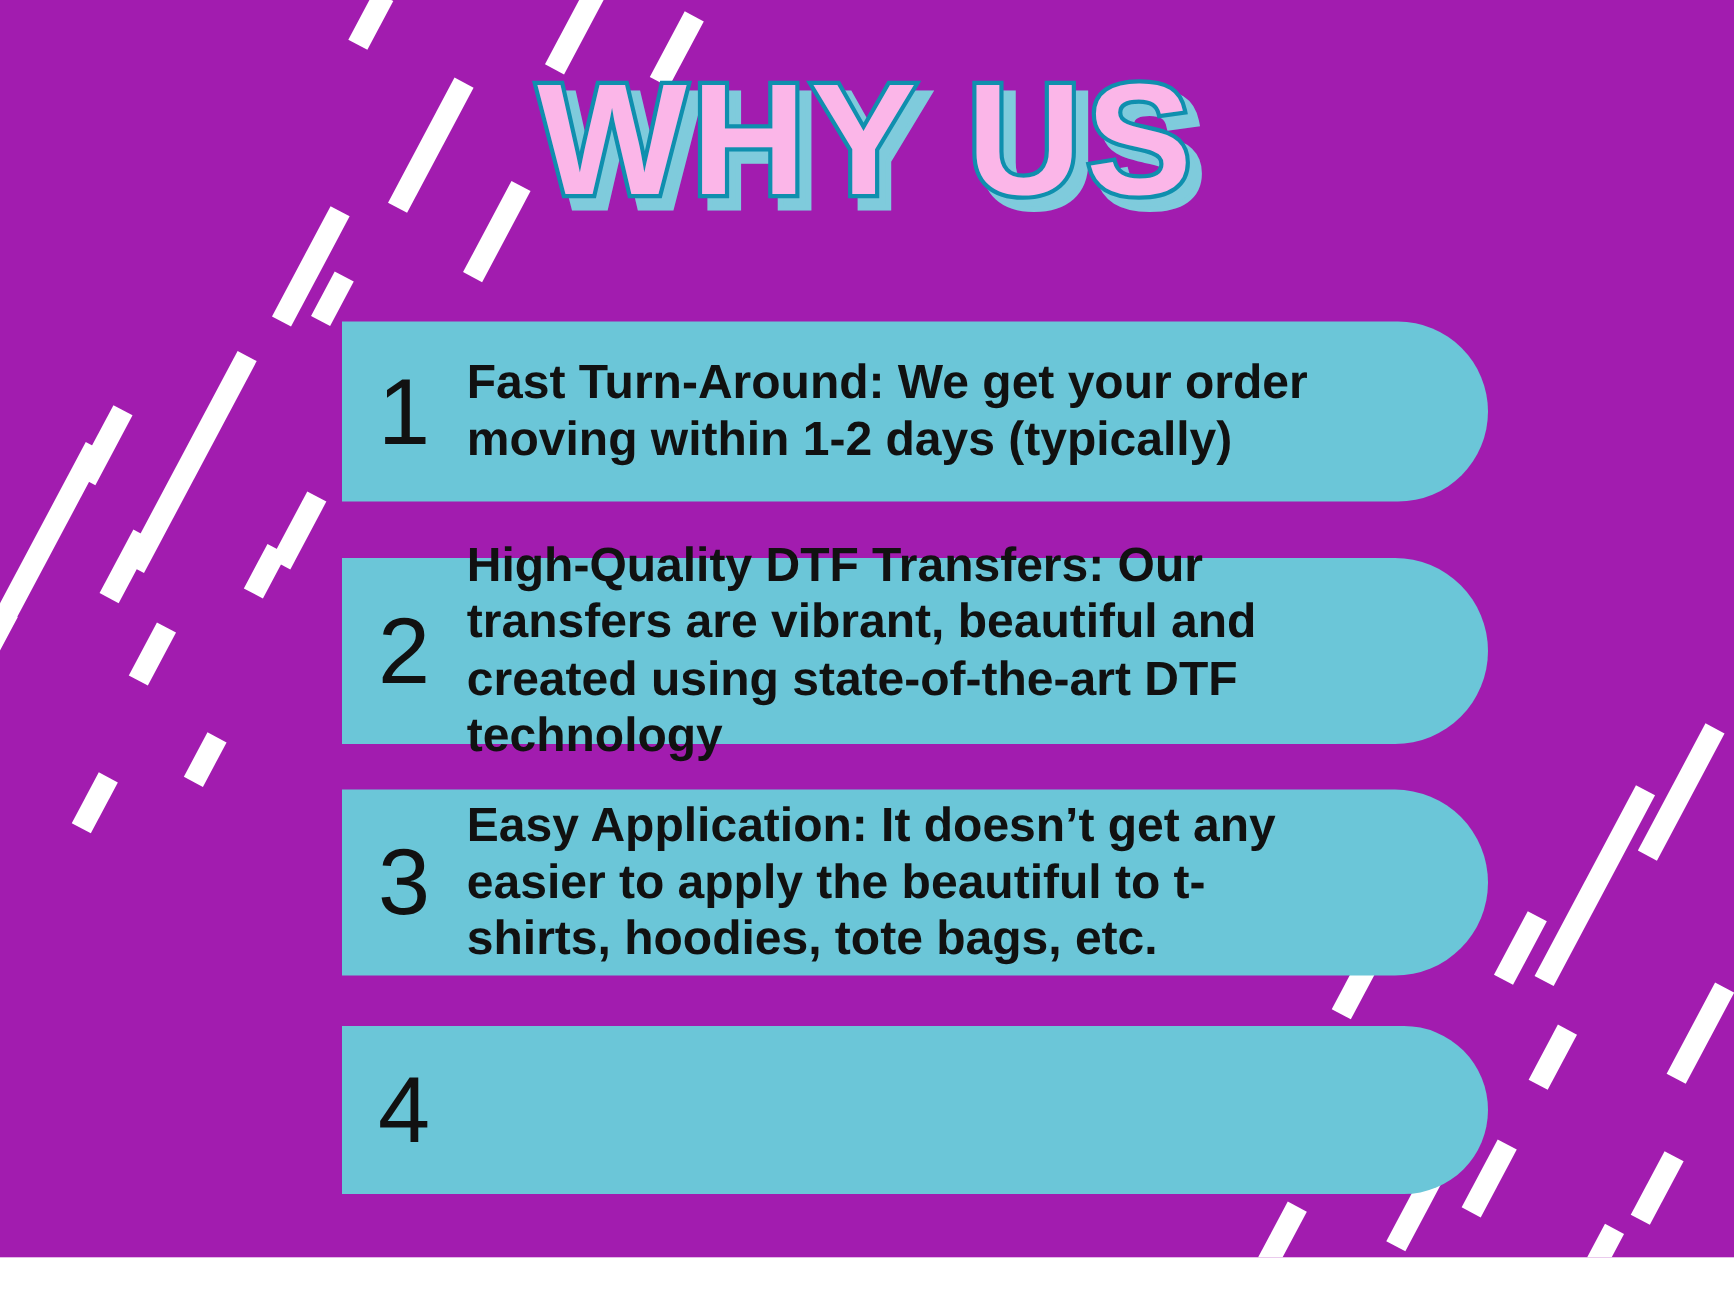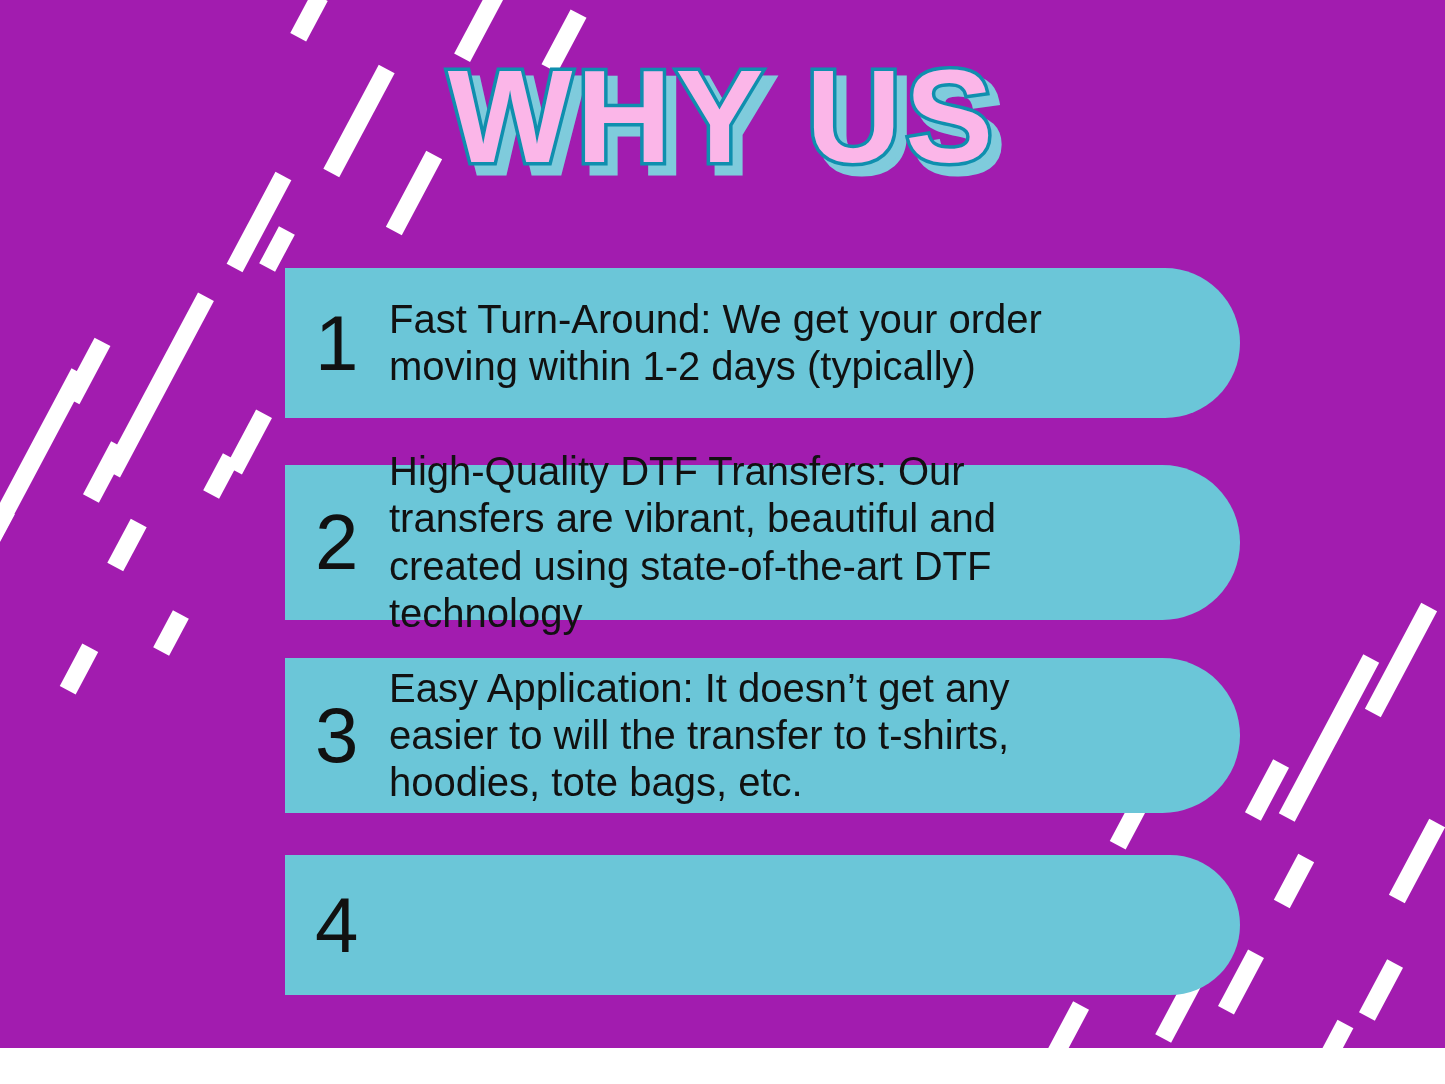--- a/index.html
+++ b/index.html
@@ -90,21 +90,21 @@
     font-weight: 400;
     color: #111111;
     text-align: left;
     font-family: "Liberation Sans Narrow", "Liberation Sans", sans-serif;
   }
   .pill-text {
     flex: 1 1 auto;
     font-size: 40px;
     line-height: 1.18;
     color: #111111;
-    font-weight: 400;
+    font-weight: 700;
     font-family: "Liberation Sans", sans-serif;
   }
 
   
   #pill-1 { position:absolute; left:0;   top:0;   width: 955px; height: 150px; }
   #pill-2 { position:absolute; left:0;   top:197px; width: 955px; height: 155px; }
   #pill-3 { position:absolute; left:0;   top:390px; width: 955px; height: 155px; }
   #pill-4 { position:absolute; left:0;   top:587px; width: 955px; height: 140px; }
 
   #pill-2 .pill-num, #pill-3 .pill-num { align-self: center; }
@@ -162,21 +162,21 @@
       <div class="pill-text">Fast Turn-Around: We get your order moving within 1-2 days (typically)</div>
     </div>
 
     <div class="pill" id="pill-2">
       <div class="pill-num">2</div>
       <div class="pill-text">High-Quality DTF Transfers: Our transfers are vibrant, beautiful and created using state-of-the-art DTF technology</div>
     </div>
 
     <div class="pill" id="pill-3">
       <div class="pill-num">3</div>
-      <div class="pill-text">Easy Application: It doesn’t get any easier to will the transfer to t-shirts, hoodies, tote bags, etc.</div>
+      <div class="pill-text">Easy Application: It doesn’t get any easier to apply the beautiful to t-shirts, hoodies, tote bags, etc.</div>
     </div>
 
     <div class="pill" id="pill-4">
       <div class="pill-num">4</div>
     </div>
 
   </div>
 </div>
 
 </body></html>

